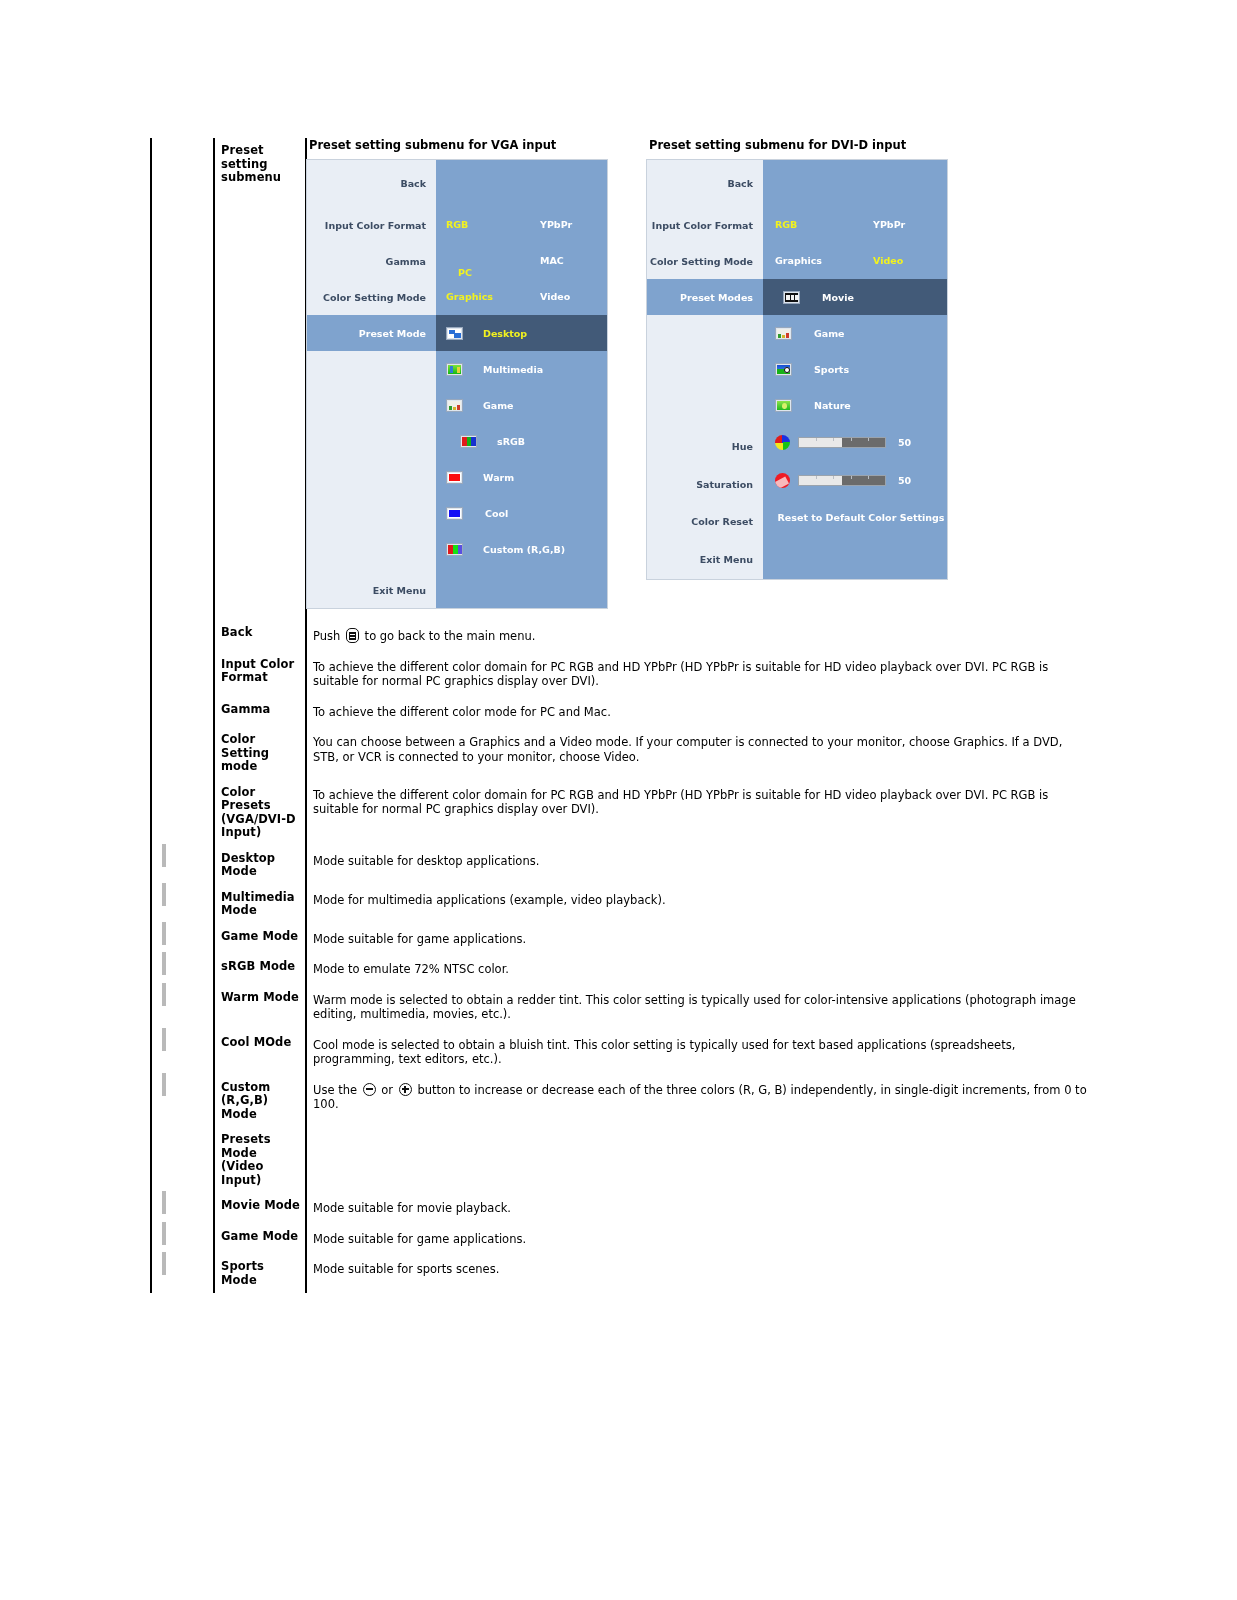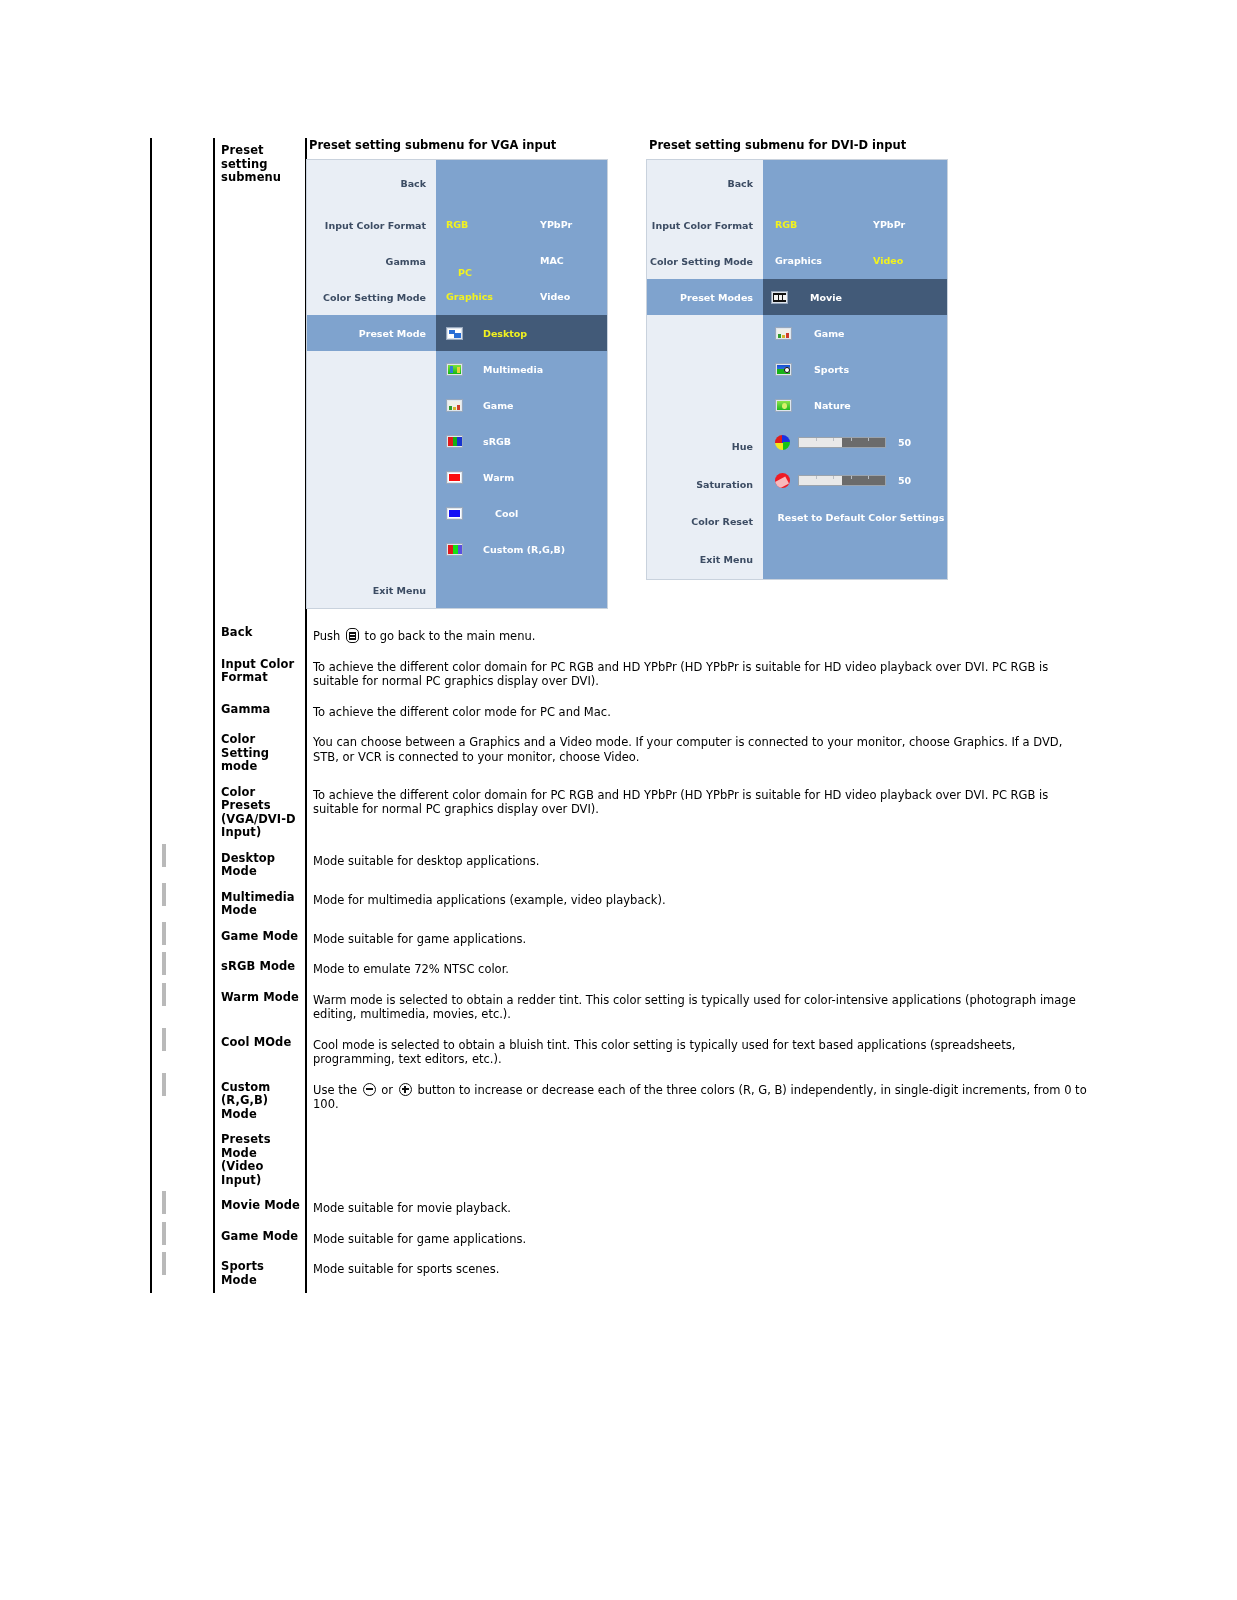--- a/index.html
+++ b/index.html
@@ -158,21 +158,21 @@
                     <div class="rrow" style="height: 36px; padding-left: 10px;">
                       <span class="ico">
                         <i style="position: absolute; inset: 1px; background: rgb(240, 239, 233);">
                           <b style="position: absolute; left: 1px; bottom: 0px; width: 3px; height: 4px; background: rgb(47, 155, 47);"></b>
                           <b style="position: absolute; left: 5px; bottom: 0px; width: 3px; height: 3px; background: rgb(212, 179, 42);"></b>
                           <b style="position: absolute; left: 9px; bottom: 0px; width: 3px; height: 5px; background: rgb(207, 59, 42);"></b>
                         </i>
                       </span>
                       <span style="margin-left: 20px;">Game</span>
                     </div>
-                    <div class="rrow" style="height: 36px; padding-left: 10px;">
+                    <div class="rrow" style="height: 36px; padding-left: 24px;">
                       <span class="ico">
                         <i style="position: absolute; inset: 1px; background: rgb(255, 255, 255);">
                           <b style="position: absolute; top: 0px; bottom: 0px; left: 0px; width: 4.7px; background: rgb(224, 27, 27);"></b>
                           <b style="position: absolute; top: 0px; bottom: 0px; left: 4.7px; width: 4.7px; background: rgb(20, 178, 20);"></b>
                           <b style="position: absolute; top: 0px; bottom: 0px; left: 9.4px; width: 4.7px; background: rgb(23, 51, 207);"></b>
                         </i>
                       </span>
                       <span style="margin-left: 20px;">sRGB</span>
                     </div>
                     <div class="rrow" style="height: 36px; padding-left: 10px; text-align: right;">
@@ -182,21 +182,21 @@
                         </i>
                       </span>
                       <span style="margin-left: 20px;">Warm</span>
                     </div>
                     <div class="rrow" style="height: 36px; padding-left: 10px;">
                       <span class="ico">
                         <i style="position: absolute; inset: 1px; background: rgb(255, 255, 255);">
                           <b style="position: absolute; inset: 1px; background: rgb(21, 16, 245);"></b>
                         </i>
                       </span>
-                      <span style="margin-left: 32px;">Cool</span>
+                      <span style="margin-left: 22px;">Cool</span>
                     </div>
                     <div class="rrow" style="height: 36px; padding-left: 10px;">
                       <span class="ico">
                         <i style="position: absolute; inset: 1px; background: rgb(42, 42, 42);">
                           <b style="position: absolute; top: 0px; bottom: 0px; left: 0px; width: 5px; background: rgb(224, 27, 27);"></b>
                           <b style="position: absolute; top: 0px; bottom: 0px; left: 5px; width: 5px; background: rgb(20, 226, 20);"></b>
                           <b style="position: absolute; top: 0px; bottom: 0px; left: 10px; width: 5px; background: rgb(90, 79, 224);"></b>
                         </i>
                       </span>
                       <span style="margin-left: 20px;">Custom (R,G,B)</span>
@@ -222,21 +222,21 @@
                   <div class="osd-right" style="width: 184px;">
                     <div class="rrow" style="height: 47px;"></div>
                     <div class="rrow" style="height: 36px; position: relative;">
                       <span class="opt yel" style="left: 12px; top: 12px;">RGB</span>
                       <span class="opt" style="left: 110px; top: 12px;">YPbPr</span>
                     </div>
                     <div class="rrow" style="height: 36px; position: relative;">
                       <span class="opt" style="left: 12px; top: 12px;">Graphics</span>
                       <span class="opt yel" style="left: 110px; top: 12px;">Video</span>
                     </div>
-                    <div class="rrow sel" style="height: 36px; padding-left: 8px;">
+                    <div class="rrow sel" style="height: 36px; padding-left: 20px;">
                       <span class="ico">
                         <i style="position: absolute; inset: 1px; background: rgb(17, 17, 17);">
                           <b style="position: absolute; top: 2.5px; height: 5px; width: 3.5px; background: rgb(242, 242, 242); left: 1px;"></b>
                           <b style="position: absolute; top: 2.5px; height: 5px; width: 3.5px; background: rgb(242, 242, 242); left: 5.6px;"></b>
                           <b style="position: absolute; top: 2.5px; height: 5px; width: 3.5px; background: rgb(242, 242, 242); left: 10.2px;"></b>
                         </i>
                       </span>
                       <span style="margin-left: 22px;">Movie</span>
                     </div>
                     <div class="rrow" style="height: 36px; padding-left: 12px;">

